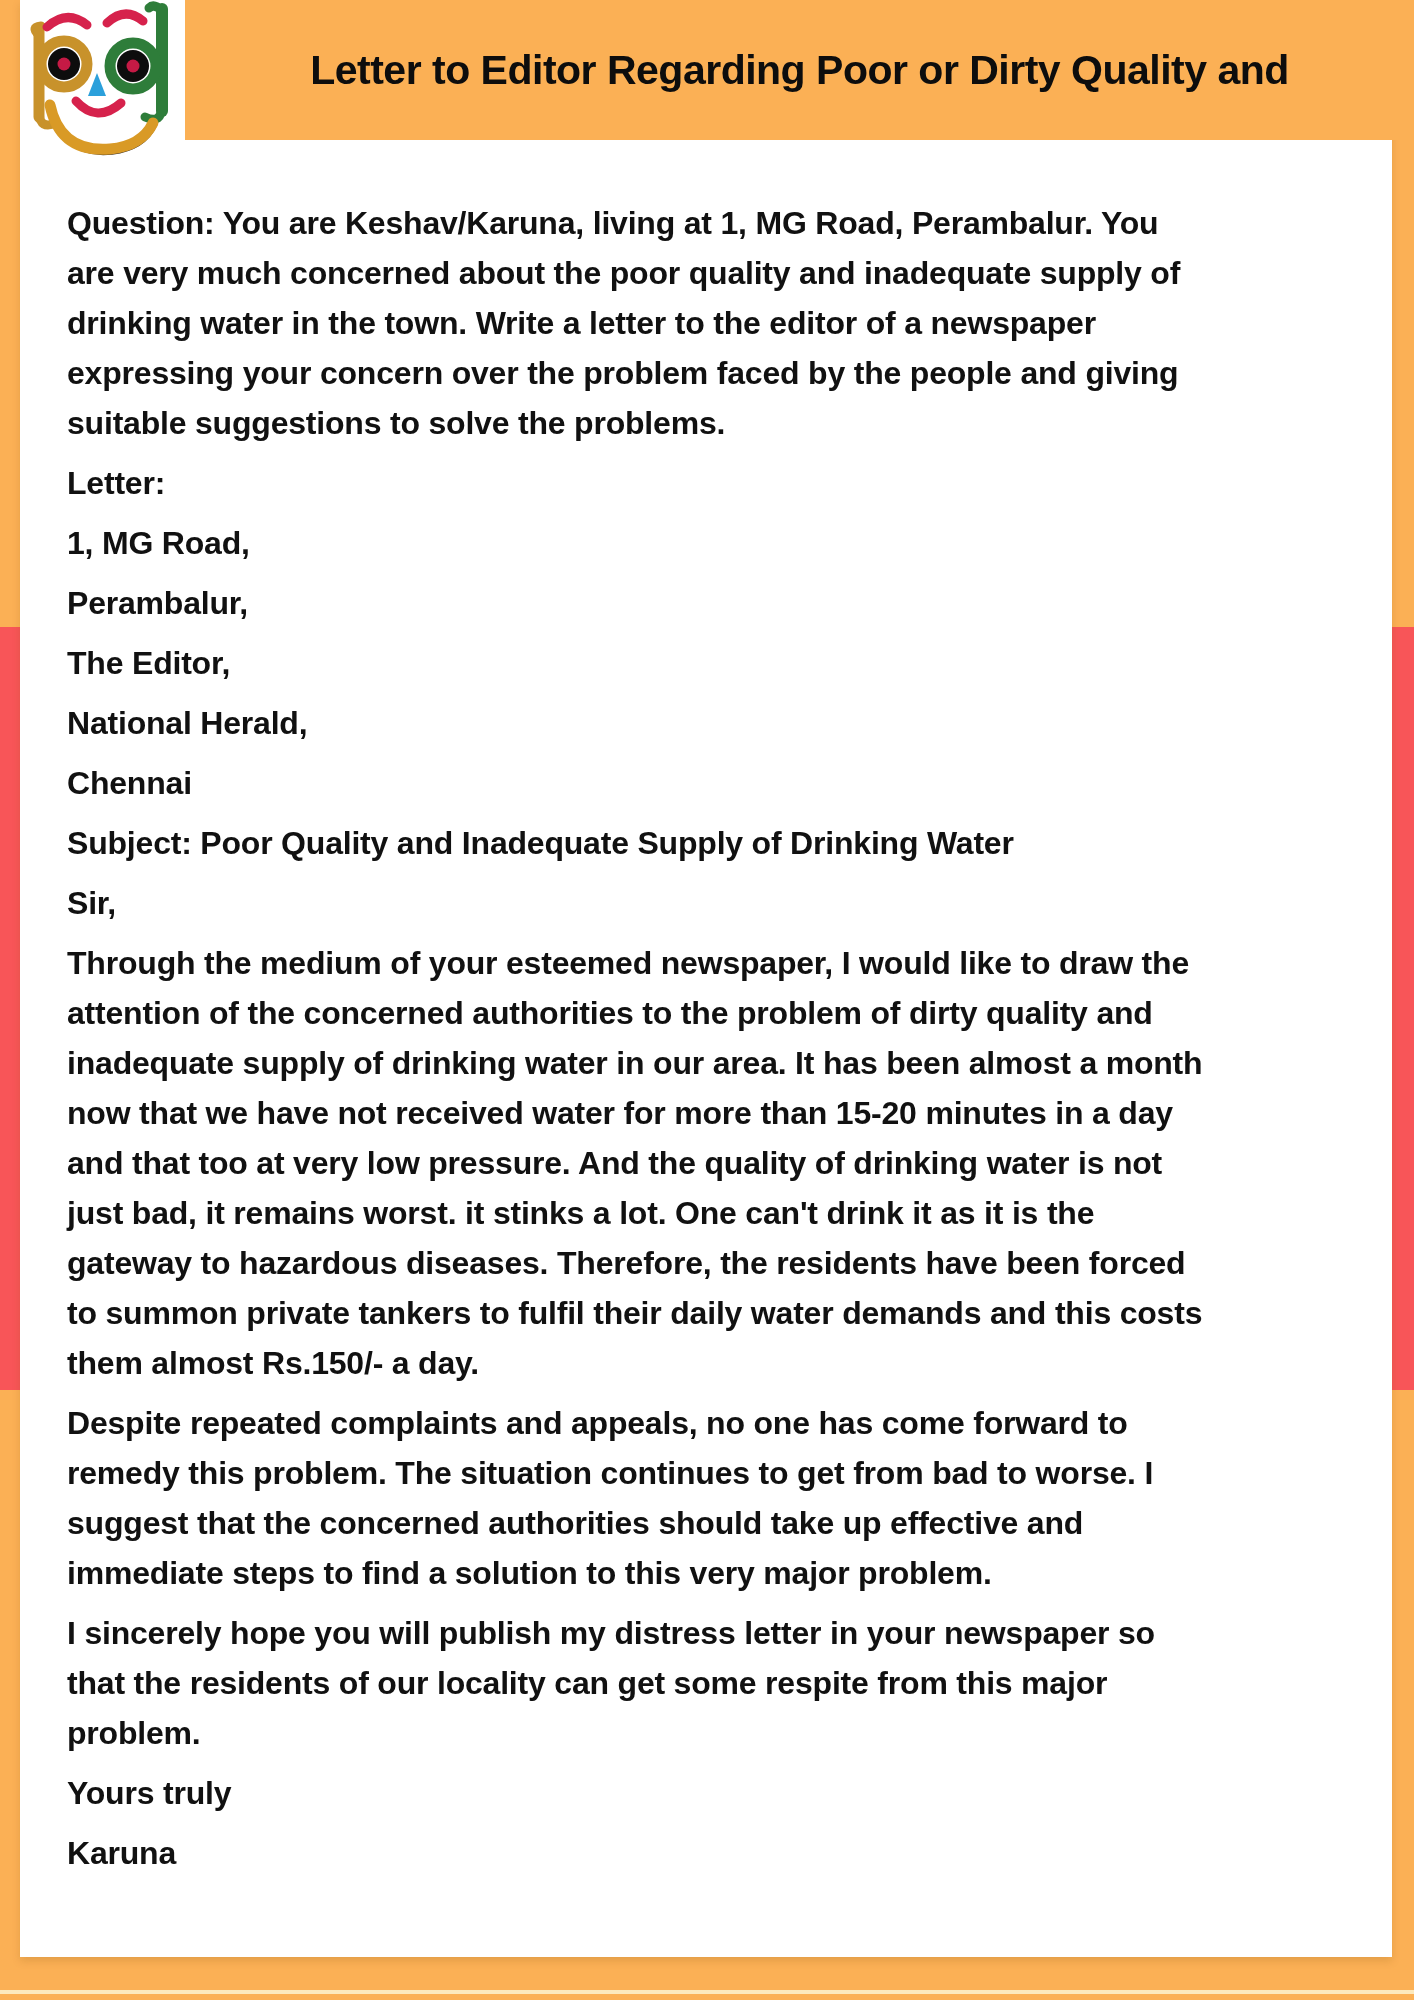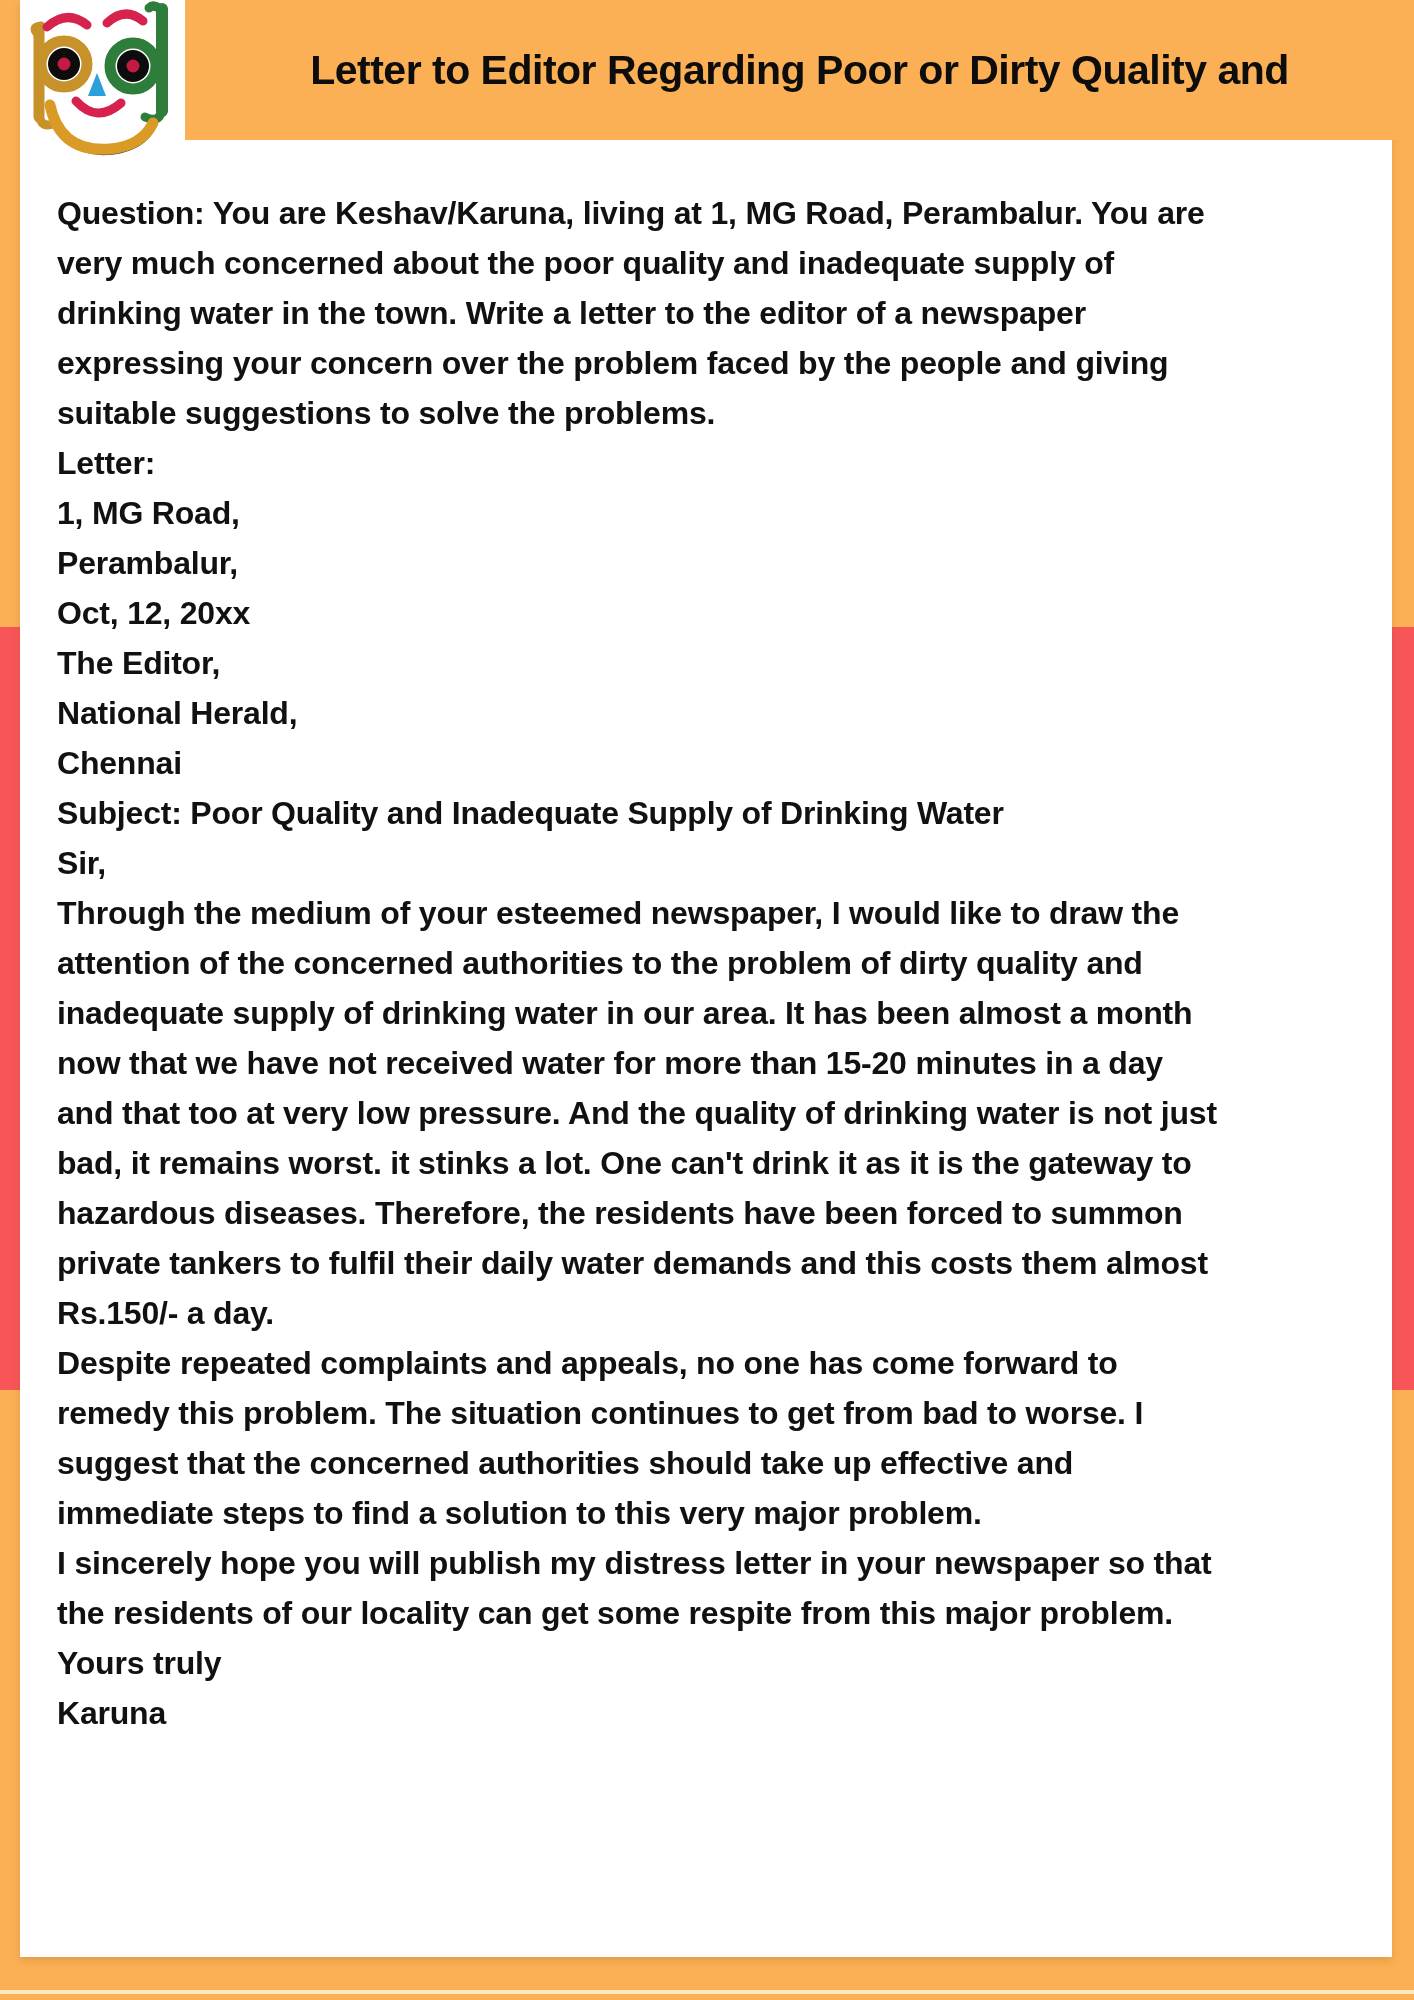--- a/index.html
+++ b/index.html
@@ -32,21 +32,21 @@
     letter-spacing:-0.5px;white-space:nowrap;
   }
   .logo{
     position:absolute;left:22px;top:0;width:160px;height:160px;
   }
   .letter-body{
     position:absolute;left:57px;top:188px;width:1165px;
     font-weight:bold;color:#111111;font-size:32px;line-height:50px;
     letter-spacing:-0.2px;
   }
-  .letter-body p{margin:0;padding:0;}
+  .letter-body p{margin:10px;padding:0;}
   .footer-line{
     position:absolute;left:0;bottom:6px;width:1414px;height:4px;
     background:#FCEFC9;opacity:0.9;
   }
 </style>
 </head>
 <body>
 
 <div class="page">
 
@@ -84,21 +84,20 @@
 
     <path d="M31,108 Q41,157 90,152 Q122,148 133,125" stroke="rgba(20,10,0,0.85)" stroke-width="3.5" fill="none" stroke-linecap="round"></path>
     <path d="M28,104 Q38,152 88,148 Q120,145 131,122" stroke="#D99A26" stroke-width="11" fill="none" stroke-linecap="round"></path>
   </svg>
 
   <div class="letter-body">
     <p>Question: You are Keshav/Karuna, living at 1, MG Road, Perambalur. You are very much concerned about the poor quality and inadequate supply of drinking water in the town. Write a letter to the editor of a newspaper expressing your concern over the problem faced by the people and giving suitable suggestions to solve the problems.</p>
     <p>Letter:</p>
     <p>1, MG Road,</p>
     <p>Perambalur,</p>
-    <p>Oct, 12, 20xx</p>
     <p>The Editor,</p>
     <p>National Herald,</p>
     <p>Chennai</p>
     <p>Subject: Poor Quality and Inadequate Supply of Drinking Water</p>
     <p>Sir,</p>
     <p>Through the medium of your esteemed newspaper, I would like to draw the attention of the concerned authorities to the problem of dirty quality and inadequate supply of drinking water in our area. It has been almost a month now that we have not received water for more than 15-20 minutes in a day and that too at very low pressure. And the quality of drinking water is not just bad, it remains worst. it stinks a lot. One can't drink it as it is the gateway to hazardous diseases. Therefore, the residents have been forced to summon private tankers to fulfil their daily water demands and this costs them almost Rs.150/- a day.</p>
     <p>Despite repeated complaints and appeals, no one has come forward to remedy this problem. The situation continues to get from bad to worse. I suggest that the concerned authorities should take up effective and immediate steps to find a solution to this very major problem.</p>
     <p>I sincerely hope you will publish my distress letter in your newspaper so that the residents of our locality can get some respite from this major problem.</p>
     <p>Yours truly</p>
     <p>Karuna</p>

